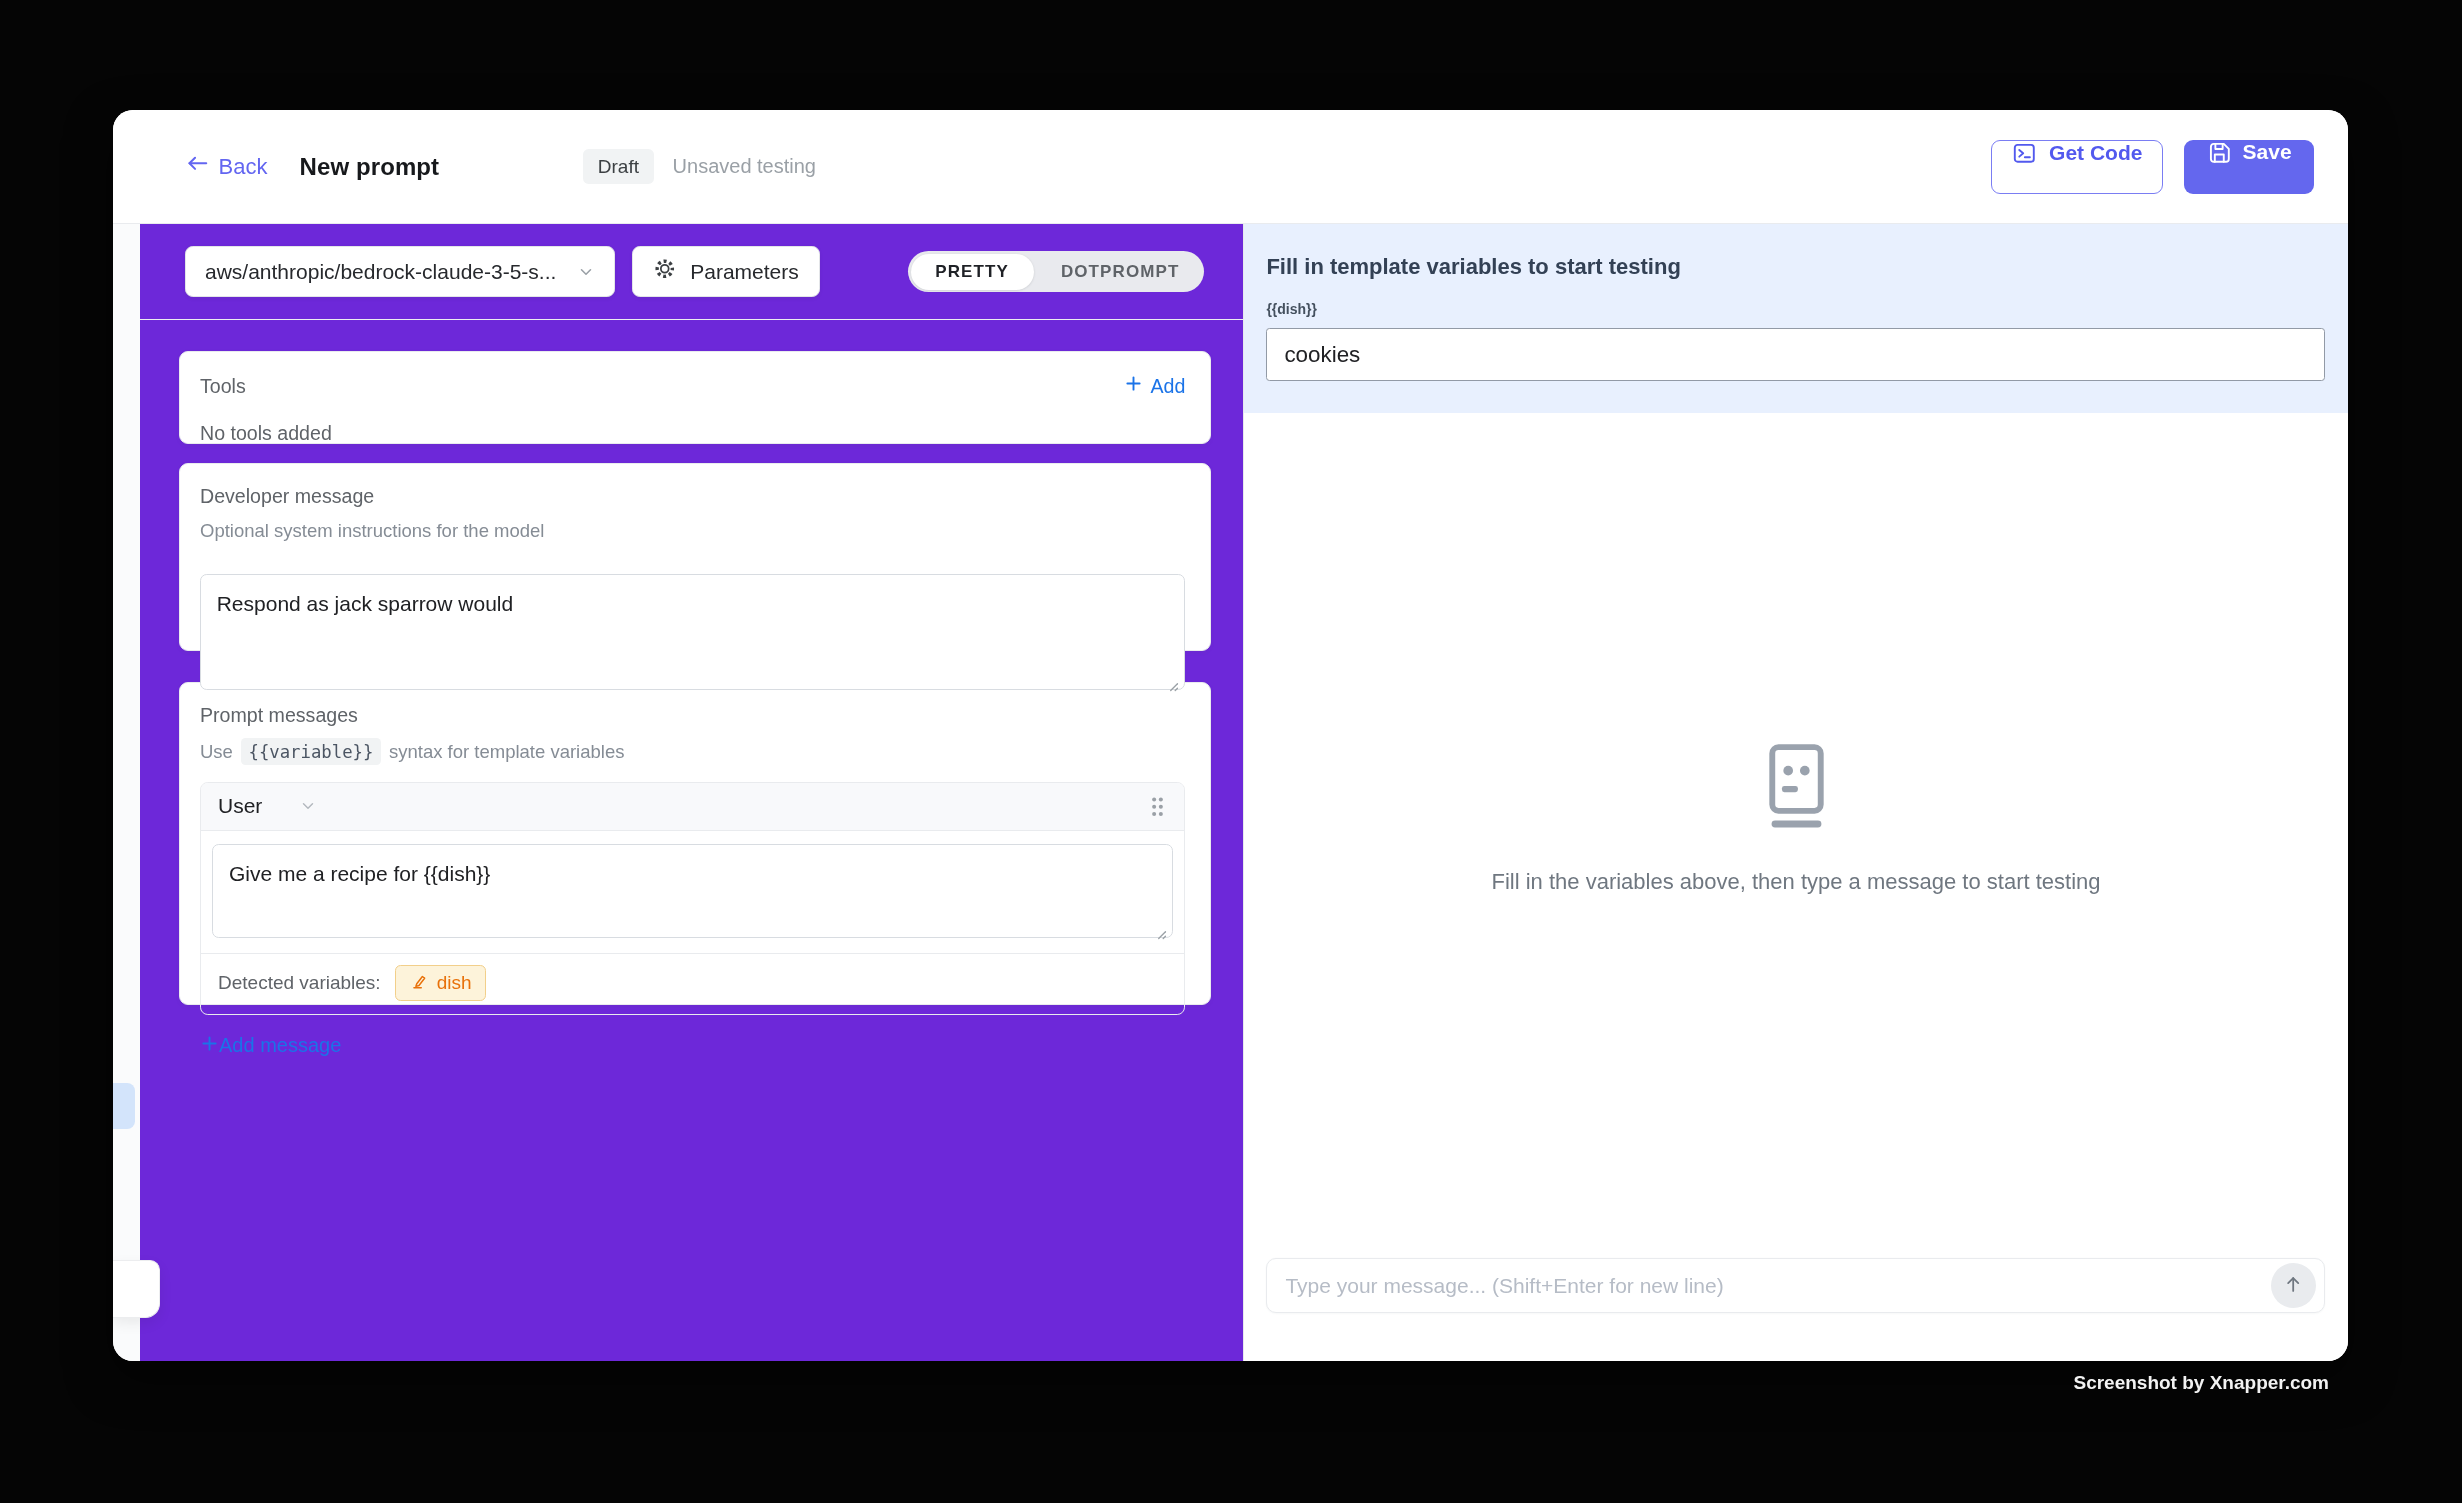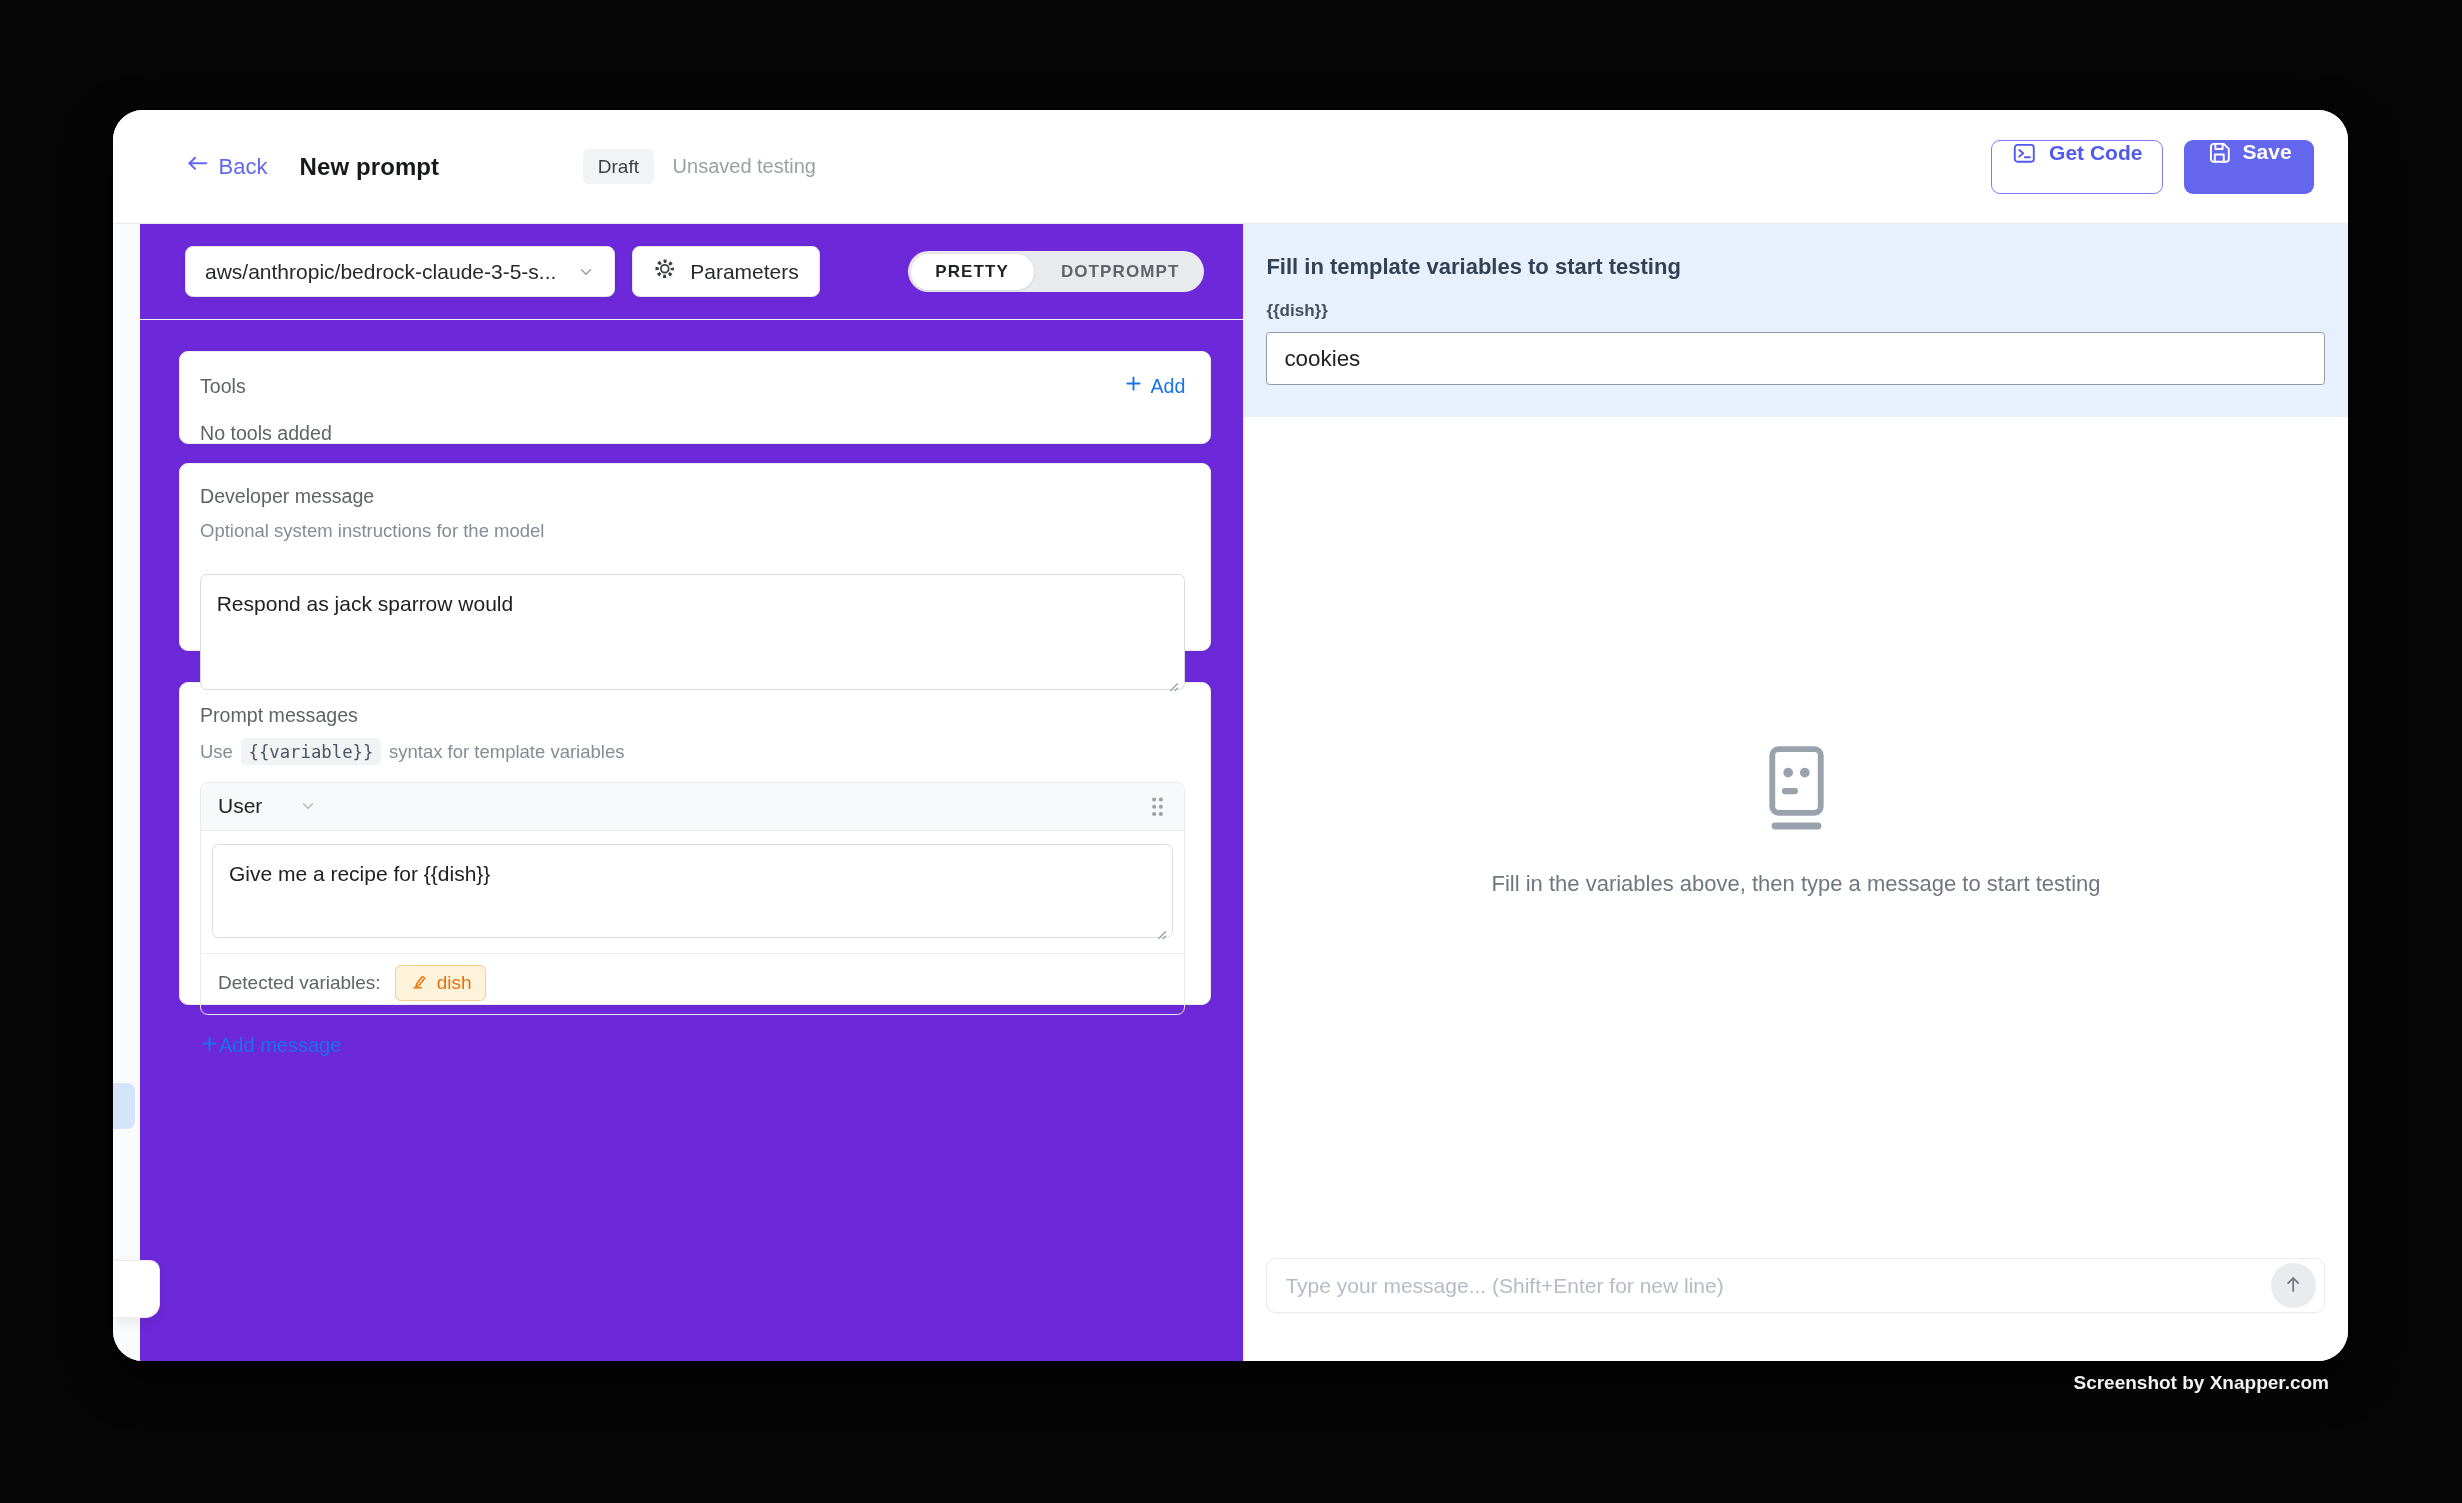--- a/index.html
+++ b/index.html
@@ -1,21 +1,21 @@
 <!DOCTYPE html>
 <html style="font-size:9px"><head>
 <meta charset="utf-8">
 <style>
   * { margin:0; padding:0; box-sizing:border-box; }
   html,body { background:#050505; font-family:"Liberation Sans", sans-serif; }
   .canvas { position:relative; width:2462px; height:1503px; background:#050505; overflow:hidden; }
 
   
   .window { position:absolute; left:113px; top:110px; width:2235px; height:1251px;
-            background:#ffffff; border-radius:30px; overflow:hidden;
+            background:#ffffff; border-radius:20px; overflow:hidden;
             box-shadow:0 17px 45px rgba(0,0,0,.55); }
 
   
   .topbar { height:114px; display:flex; align-items:center; padding:0 34px 0 72px;
             border-bottom:1.1px solid #e9ebee; background:#fff; }
   .topbar-left { display:flex; align-items:center; }
   .back { display:flex; align-items:center; gap:9px; color:#6366f1; font-size:22px; font-weight:500; cursor:pointer; }
   .back svg { width:24.6px; height:24.6px; }
   .page-title { font-size:24px; font-weight:700; color:#17191c; margin-left:32px; letter-spacing:0.1px; }
   .badge { margin-left:144px; background:#f1f3f4; color:#3c4043; font-size:19px; font-weight:500;
@@ -96,21 +96,21 @@
               font-size:19px; color:#e8710a; font-weight:500; cursor:pointer; }
   .var-chip svg { width:18px; height:18px; }
   .add-message { margin-top:19px; display:flex; align-items:center; color:#1a73e8;
                  font-size:20px; font-weight:500; cursor:pointer; }
   .add-message svg { width:19px; height:19px; }
 
   
   .tester { flex:1; display:flex; flex-direction:column; background:#fff; }
   .var-fill { background:#e8f0fe; padding:30px 23.5px 32px 22.4px; flex:none; }
   .var-fill-title { font-size:22px; font-weight:700; color:#334155; }
-  .var-name { margin-top:21px; font-size:17px; font-weight:700; color:#44505e; }
+  .var-name { margin-top:21px; font-size:14px; font-weight:700; color:#44505e; }
   .var-input { margin-top:11.2px; width:100%; height:53px; border:1.1px solid #929aa6; border-radius:3.4px;
                background:#fff; font-size:22.4px; color:#202124; padding:0 17px; outline:none;
                font-family:"Liberation Sans", sans-serif; }
   .empty-state { flex:1; display:flex; flex-direction:column; align-items:center; justify-content:center;
                  gap:36px; padding-bottom:34px; }
   .robot svg { width:71px; height:90px; display:block; }
   .empty-text { font-size:22px; color:#6f7780; }
   .chat-row { flex:none; margin:0 23.5px 48px 22.4px; height:55px; border:1.1px solid #e9ebee; border-radius:10px;
               display:flex; align-items:center; padding:0 7.8px 0 18px; background:#fff;
               box-shadow:0 0.6px 1.7px rgba(60,64,67,.04); }

